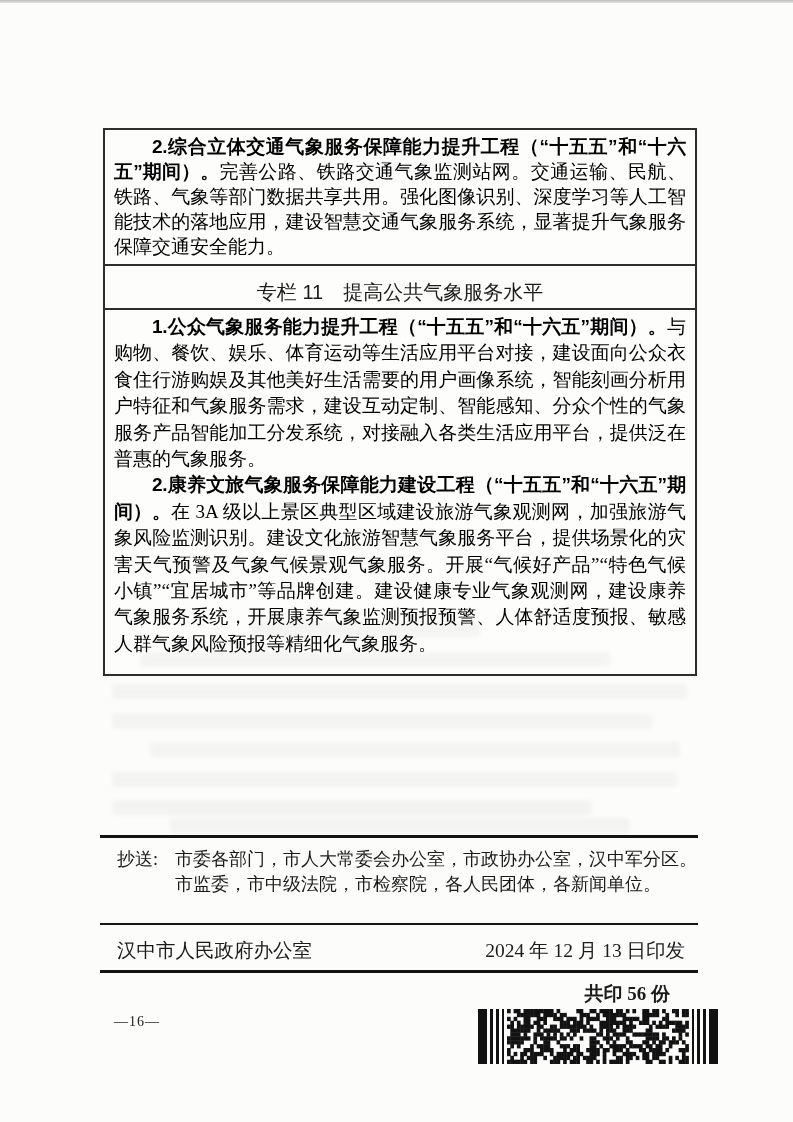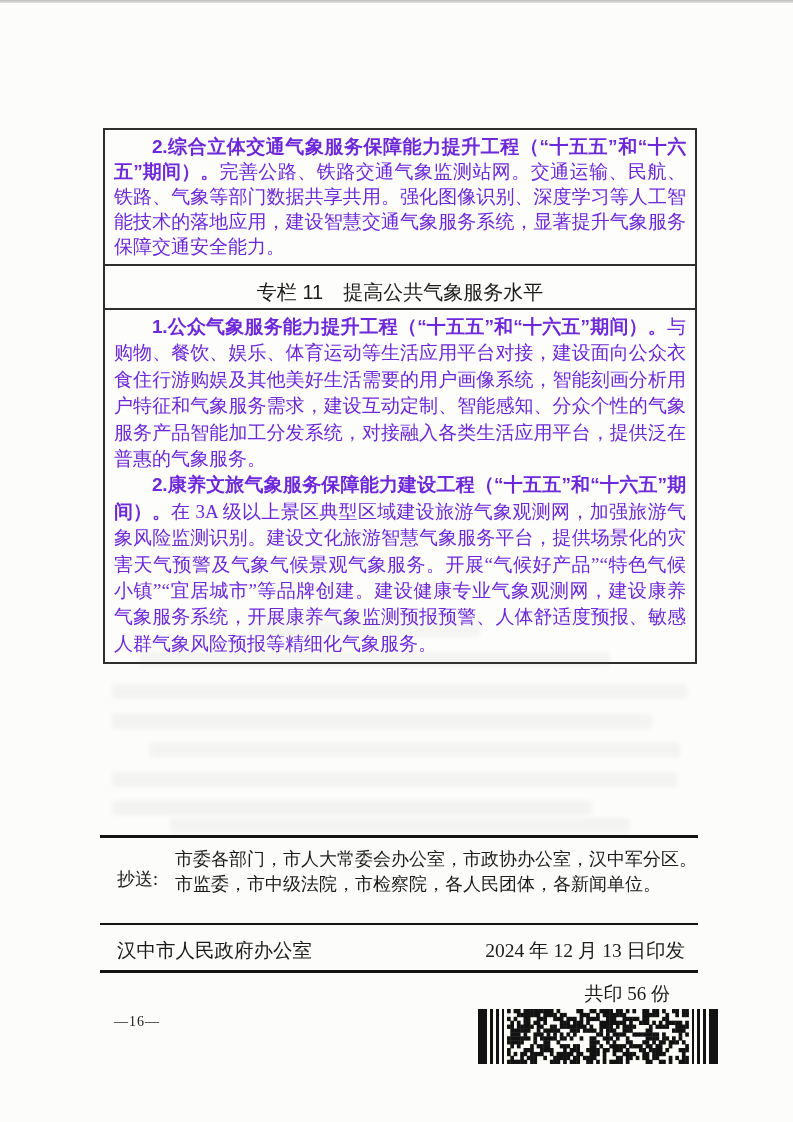--- a/index.html
+++ b/index.html
@@ -24,72 +24,72 @@
     border:2px solid #2e2e2e;
     box-sizing:border-box;
     background:#fdfdfc;
   }
   .box p{
     margin:0;
     font-size:19px;
     text-align:justify;
     text-justify:inter-character;
     text-indent:38px;
-    color:#6d28d9;
+    color:#000000;
   }
   .box .lead{
     font-family:"Liberation Sans","DejaVu Sans",sans-serif;
     font-weight:bold;
     letter-spacing:-0.3px;
   }
   .box-row-continuation{padding:4px 9px 5px;line-height:25px;}
   .box-header{
     border-top:2px solid #2e2e2e;
     border-bottom:2px solid #2e2e2e;
     text-align:center;
     font-family:"Liberation Sans","DejaVu Sans",sans-serif;
     font-weight:normal;
     font-size:20px;
     line-height:24px;
     padding:14px 0 4px;
   }
-  .box-row-items{padding:4px 9px 5px;line-height:26.4px;}
+  .box-row-items{padding:4px 9px 17px;line-height:26.4px;}
 
   
   .ghost{position:absolute;left:0;top:0;width:793px;height:1122px;pointer-events:none;}
   .ghost i{
     position:absolute;display:block;height:15px;
     background:#6a6a6a;opacity:.055;border-radius:3px;
     filter:blur(2px);
   }
 
   
   .rule{position:absolute;left:100px;width:598px;background:#141414;}
   .rule-1{top:835px;height:3px;}
   .rule-2{top:923px;height:2px;}
   .rule-3{top:970px;height:3px;}
 
   .cc{
     position:absolute;left:117px;top:847px;width:575px;
     display:flex;font-size:18px;line-height:25px;
   }
-  .cc-label{flex:none;width:58px;margin-top:20px;}
+  .cc-label{flex:none;width:58px;}
   .cc-lines{flex:1;}
   .cc-lines div{white-space:nowrap;}
 
   .issue-row{
     position:absolute;left:103px;top:938px;width:594px;
     display:flex;justify-content:space-between;align-items:center;
     box-sizing:border-box;padding:0 12px 0 14px;
     font-size:19.5px;line-height:26px;font-family:Liberation Serif, serif;
   }
 
   .copies{
     position:absolute;right:123px;top:983px;
-    font-size:19px;line-height:22px;
+    font-size:19px;line-height:22px;font-weight:bold;
   }
   .barcode{position:absolute;left:478px;top:1009px;width:240px;height:55px;}
   .barcode svg{display:block;width:240px;height:55px;}
   .page-number{
     position:absolute;left:114px;top:1010px;
     font-size:14px;line-height:24px;letter-spacing:1px;
   }
 </style>
 </head>
 <body>

